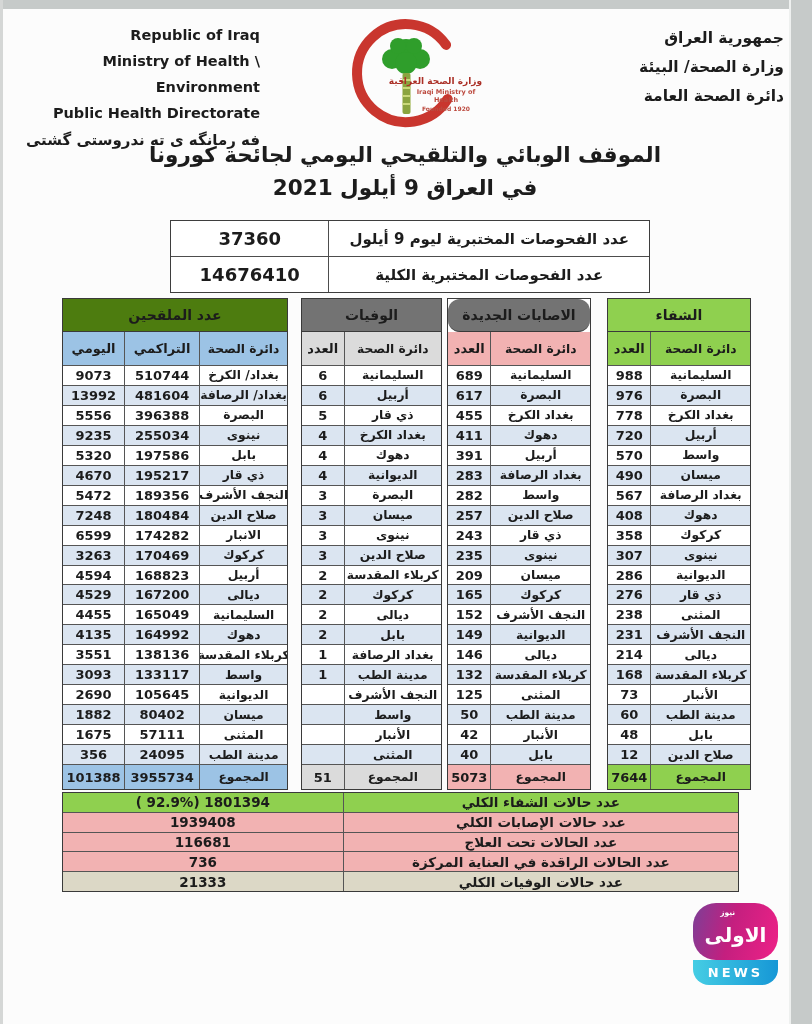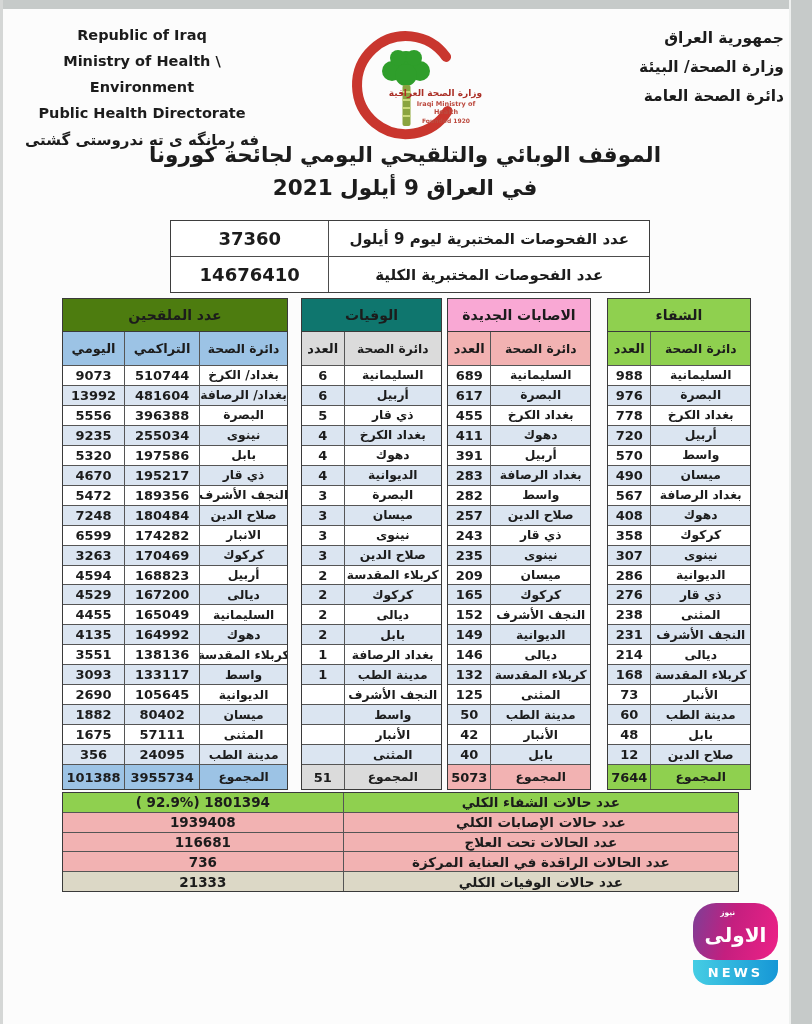--- a/index.html
+++ b/index.html
@@ -3,27 +3,27 @@
 <meta charset="utf-8">
 <style>
   html,body{margin:0;padding:0;background:#e8e8e8;}
   #canvas{position:relative;width:812px;height:1024px;background:#fcfcfc;overflow:hidden;
           font-family:"DejaVu Sans", sans-serif;color:#1c1c1c;}
   .strip-top{position:absolute;left:0;top:0;width:812px;height:9px;background:#c6cac9;}
   .strip-left{position:absolute;left:0;top:0;width:3px;height:1024px;background:#d5d7d6;}
   .strip-right{position:absolute;left:789px;top:0;width:23px;height:1024px;background:#c6cac9;border-left:2px solid #eef0ef;}
 
   
-  .hdr-left{position:absolute;left:16px;top:22px;width:252px;text-align:center;font-weight:bold;
+  .hdr-left{position:absolute;left:8px;top:22px;width:252px;text-align:right;font-weight:bold;
             font-size:14.5px;line-height:26px;}
   .hdr-left .ku{font-size:15px;line-height:29px;direction:rtl;}
   .hdr-right{position:absolute;left:560px;top:24px;width:224px;text-align:right;direction:rtl;
              font-weight:bold;font-size:15.5px;}
   .hdr-right div{line-height:29px;}
-  .logo{position:absolute;left:336px;top:28px;width:148px;height:118px;text-decoration:underline;}
+  .logo{position:absolute;left:336px;top:16px;width:148px;height:118px;text-decoration:underline;}
   .logo-text{position:absolute;left:74px;top:60px;width:72px;text-align:center;}
   .logo-ar{font-size:9px;font-weight:bold;color:#ab2f26;direction:rtl;white-space:nowrap;}
   .logo-en{font-size:6.5px;font-weight:bold;color:#bc4a3f;margin-top:2px;}
   .logo-f{font-size:6px;font-weight:bold;color:#bc4a3f;margin-top:1px;}
 
   
   .title{position:absolute;left:60px;top:138px;width:690px;text-align:center;direction:rtl;
          font-weight:bold;font-size:21.5px;line-height:33px;}
 
   
@@ -251,21 +251,21 @@
           <div class="c val v1">24095</div>
           <div class="c val v2">356</div>
         </div>
         <div class="t-row t-total" style="background: rgb(156, 195, 229);">
           <div class="c name">المجموع</div>
           <div class="c val v1">3955734</div>
           <div class="c val v2">101388</div>
         </div>
       </div>
     <div id="tbl-deaths" class="stat-table cols2">
-        <div class="t-title" style="background: #0f766e;">الوفيات</div>
+        <div class="t-title" style="background: #737373;">الوفيات</div>
         <div class="t-row t-head" style="background: rgb(219, 219, 219);">
           <div class="c name">دائرة الصحة</div>
           <div class="c val v1">العدد</div>
         </div>
         <div class="t-row">
           <div class="c name">السليمانية</div>
           <div class="c val v1">6</div>
         </div>
         <div class="t-row alt">
           <div class="c name">أربيل</div>
@@ -342,21 +342,21 @@
         <div class="t-row alt">
           <div class="c name">المثنى</div>
           <div class="c val v1"></div>
         </div>
         <div class="t-row t-total" style="background: rgb(219, 219, 219);">
           <div class="c name">المجموع</div>
           <div class="c val v1">51</div>
         </div>
       </div>
     <div id="tbl-infections" class="stat-table cols2">
-        <div class="t-title" style="background: #f9a8d4;">الاصابات الجديدة</div>
+        <div class="t-title" style="background: #737373; border-radius: 12px;">الاصابات الجديدة</div>
         <div class="t-row t-head" style="background: rgb(242, 178, 178);">
           <div class="c name">دائرة الصحة</div>
           <div class="c val v1">العدد</div>
         </div>
         <div class="t-row">
           <div class="c name">السليمانية</div>
           <div class="c val v1">689</div>
         </div>
         <div class="t-row alt">
           <div class="c name">البصرة</div>

